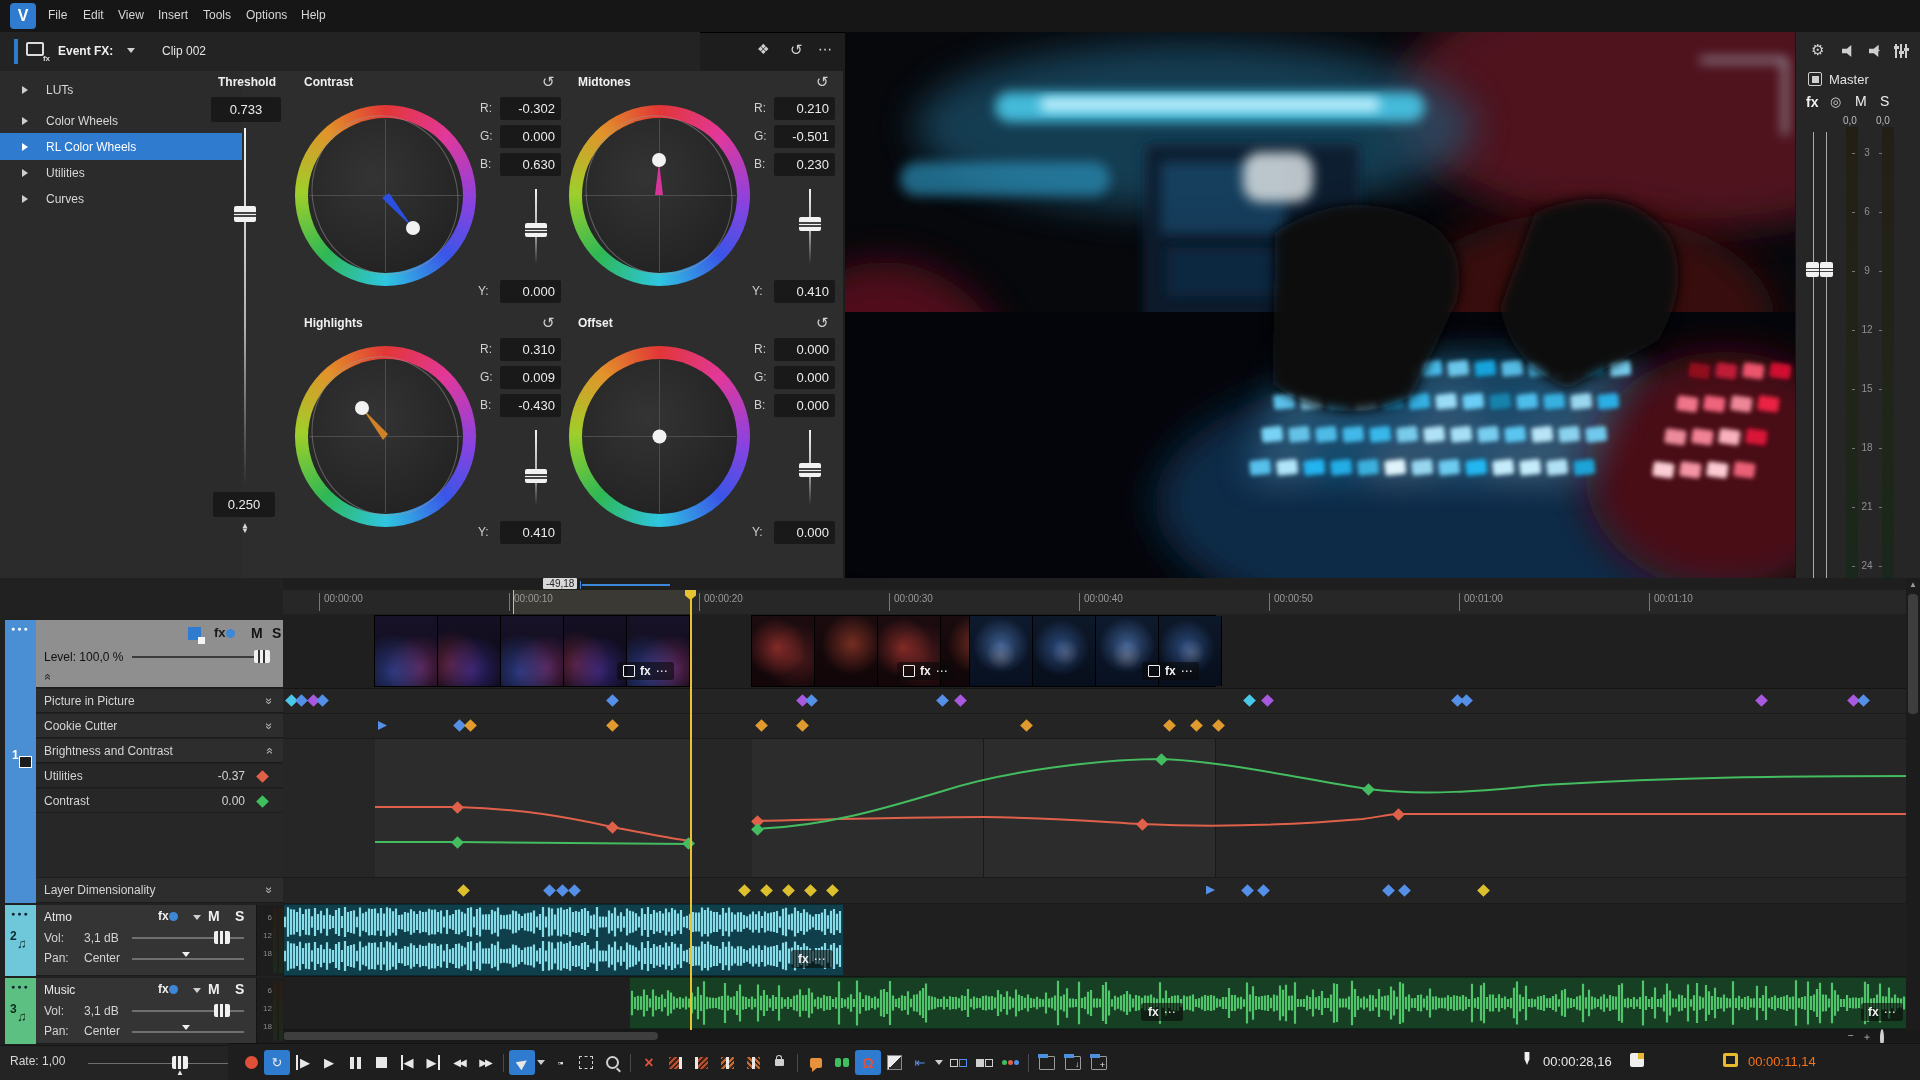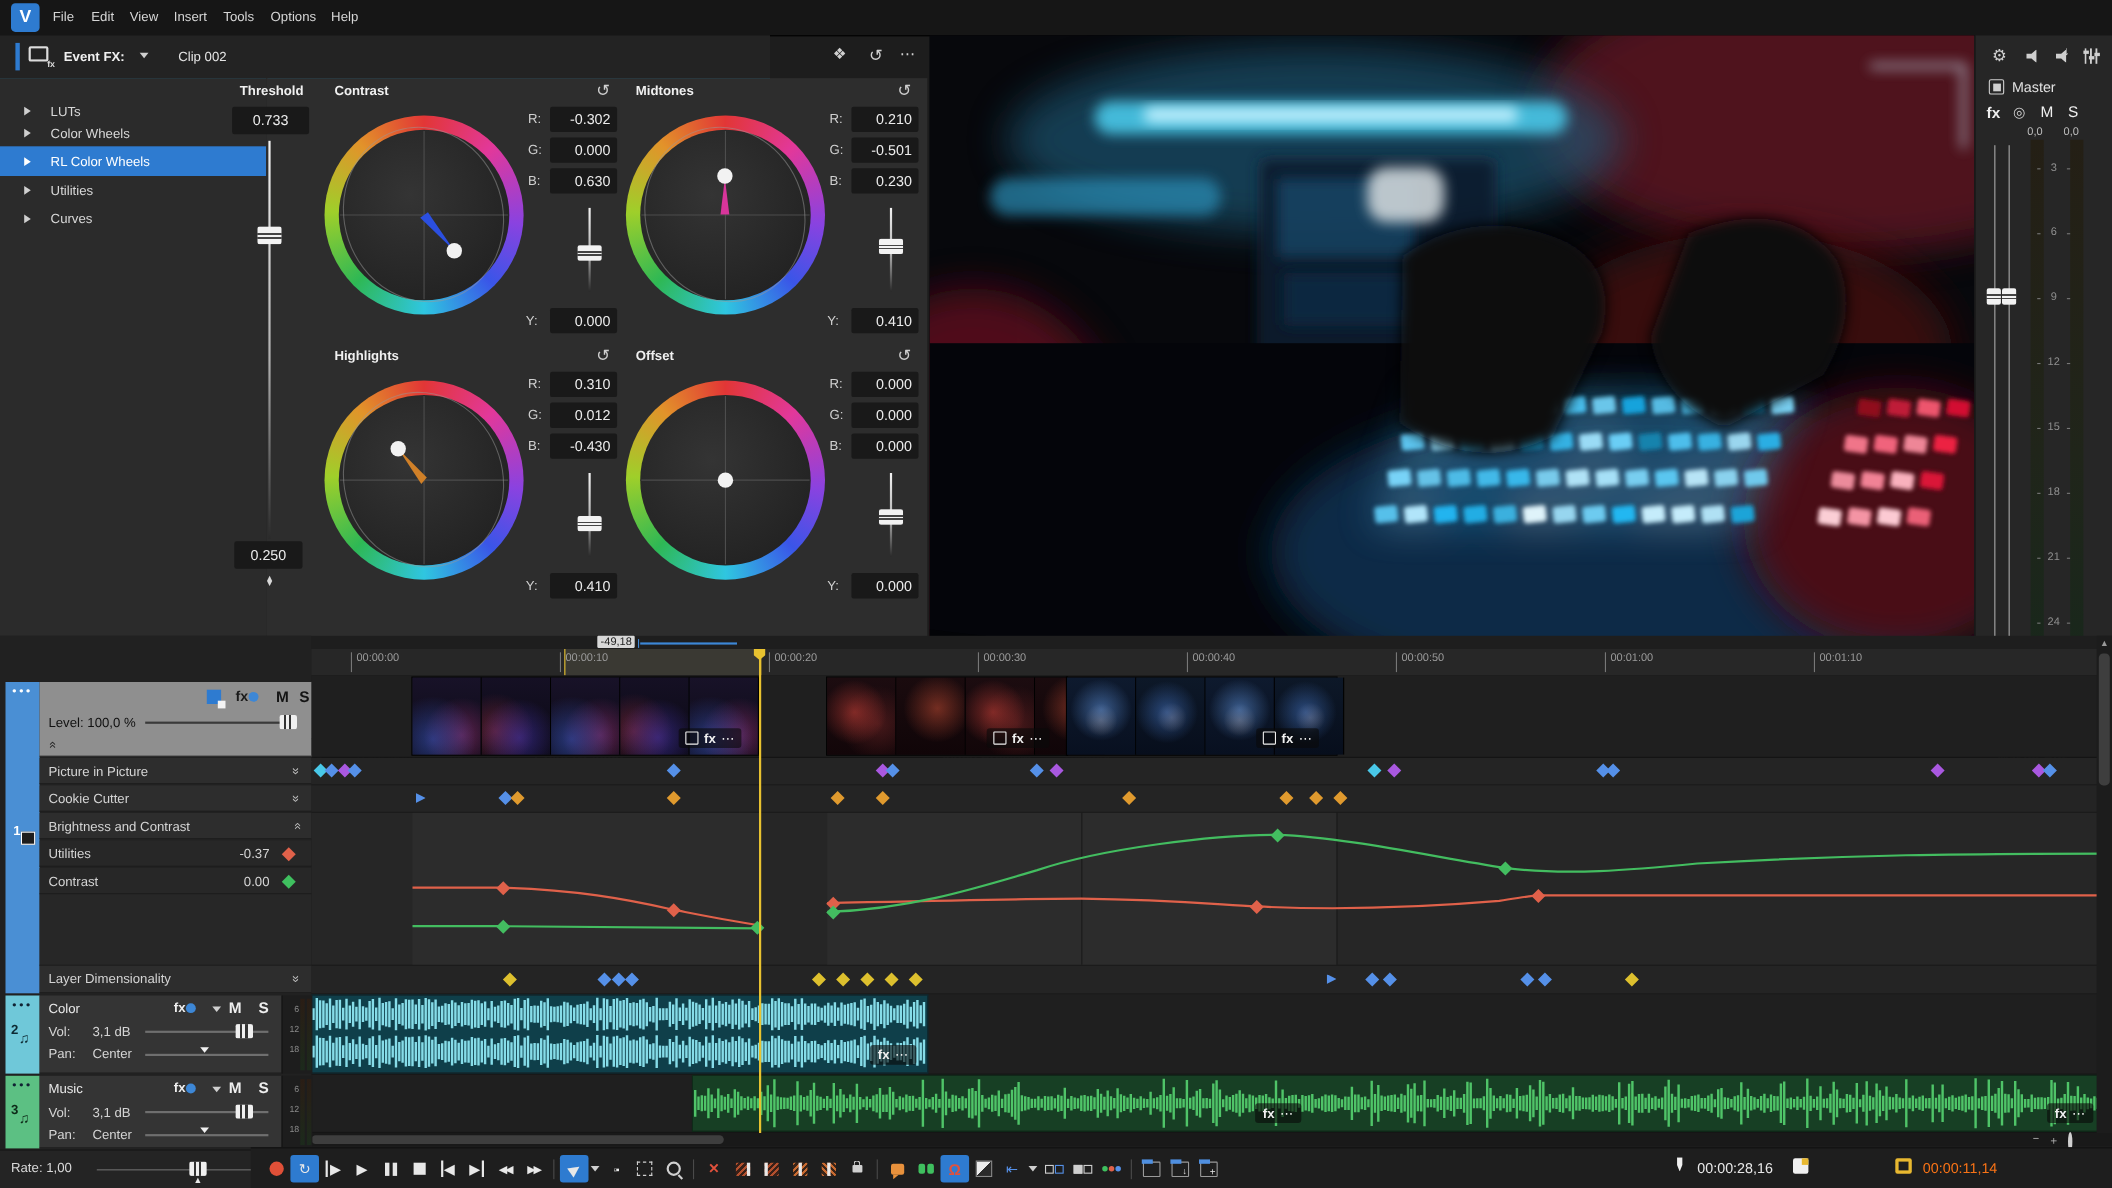--- a/index.html
+++ b/index.html
@@ -128,21 +128,21 @@
     <span class="abs b" style="left:58px;top:12px;color:#f0f0f0">Event FX:</span>
     <span class="abs caret" style="left:125px;top:16px;border-top-color:#cfcfcf"></span>
     <span class="abs" style="left:162px;top:12px;color:#e4e4e4">Clip 002</span>
     <span class="abs" style="left:757px;top:9px;color:#d0d0d0;font-size:14px">❖</span>
     <span class="abs" style="left:790px;top:9px;color:#d0d0d0;font-size:15px">↺</span>
     <span class="abs" style="left:818px;top:9px;color:#d0d0d0;font-size:14px">⋯</span>
   </div>
 
   
   <div id="fxlist">
-    <div class="fxl-item" style="top:16px">
+    <div class="fxl-item" style="top:5px">
         <span class="tri"></span>
         <span>LUTs</span>
       </div>
     <div class="fxl-item" style="top:36px">
         <span class="tri"></span>
         <span>Color Wheels</span>
       </div>
     <div class="fxl-item sel" style="top:62px">
         <span class="tri" style="border-left-color:#fff"></span>
         <span>RL Color Wheels</span>
@@ -224,21 +224,21 @@
         <line x1="14" y1="90.5" x2="167" y2="90.5" stroke="#4d4d4d"></line>
           <line x1="90.5" y1="14" x2="90.5" y2="167" stroke="#4d4d4d"></line>
         <ellipse cx="90" cy="90" rx="72" ry="80" fill="none" stroke="#9a9a9a" stroke-opacity=".5" transform="rotate(-18 90 90)"></ellipse>
         <polygon points="88,94 93,88 67,62" fill="#d08028"></polygon>
           <circle cx="67" cy="62" r="7" fill="#f2f2f2"></circle>
       </svg>
     </div>
     <span class="rgb-lab" style="left:238px;top:271px">R:</span>
     <div class="valbox" style="left:258px;top:267px;width:61px;height:23px">0.310</div>
     <span class="rgb-lab" style="left:238px;top:299px">G:</span>
-    <div class="valbox" style="left:258px;top:295px;width:61px;height:23px">0.012</div>
+    <div class="valbox" style="left:258px;top:295px;width:61px;height:23px">0.009</div>
     <span class="rgb-lab" style="left:238px;top:327px">B:</span>
     <div class="valbox" style="left:258px;top:323px;width:61px;height:23px">-0.430</div>
     <div class="vtrack" style="left:293px;top:359px;height:76px"></div>
     <div class="handle" style="left:283px;top:398px;width:22px;height:14px"></div>
     <span class="rgb-lab" style="left:236px;top:454px">Y:</span>
     <div class="valbox" style="left:258px;top:450px;width:61px;height:23px">0.410</div>
 
     <span class="gtitle" style="left:336px;top:245px">Offset</span>
     <span class="reset-ic" style="left:574px;top:243px">↺</span>
     <div class="wheel" style="left:327px;top:275px">
@@ -716,21 +716,21 @@
       <span style="margin-left:8px">Layer Dimensionality</span>
       <span class="chev" style="position:absolute;right:10px">»</span>
     </div>
 
     <div class="trkstrip" style="top:327px;height:71px;background:#6fc8d9">
       <span class="dots3" style="left:6px;top:5px;font-size:7px;letter-spacing:2px;color:#123">●●●</span>
       <span class="abs b" style="left:5px;top:24px;color:#0d2a33;font-size:12px">2</span>
       <span class="abs" style="left:12px;top:31px;color:#0d2a33;font-size:13px">♫</span>
     </div>
     <div class="hdr-row" style="top:327px;height:71px;background:#343434;width:220px">
-      <span class="abs" style="left:8px;top:5px;color:#e8e8e8">Color</span>
+      <span class="abs" style="left:8px;top:5px;color:#e8e8e8">Atmo</span>
       <span class="abs b" style="left:122px;top:4px;color:#efefef">fx<span class="fxdot"></span></span>
       <span class="caret" style="position:absolute;left:155px;top:10px"></span>
       <span class="abs b" style="left:172px;top:3px;font-size:14px;color:#efefef">M</span>
       <span class="abs b" style="left:199px;top:3px;font-size:14px;color:#efefef">S</span>
       <span class="abs" style="left:8px;top:26px">Vol:</span>
       <span class="abs" style="left:48px;top:26px">3,1 dB</span>
       <div class="sl-line" style="left:96px;top:32px;width:112px"></div>
       <div class="sl-handle" style="left:178px;top:26px"></div>
       <span class="abs" style="left:8px;top:46px">Pan:</span>
       <span class="abs" style="left:48px;top:46px">Center</span>

